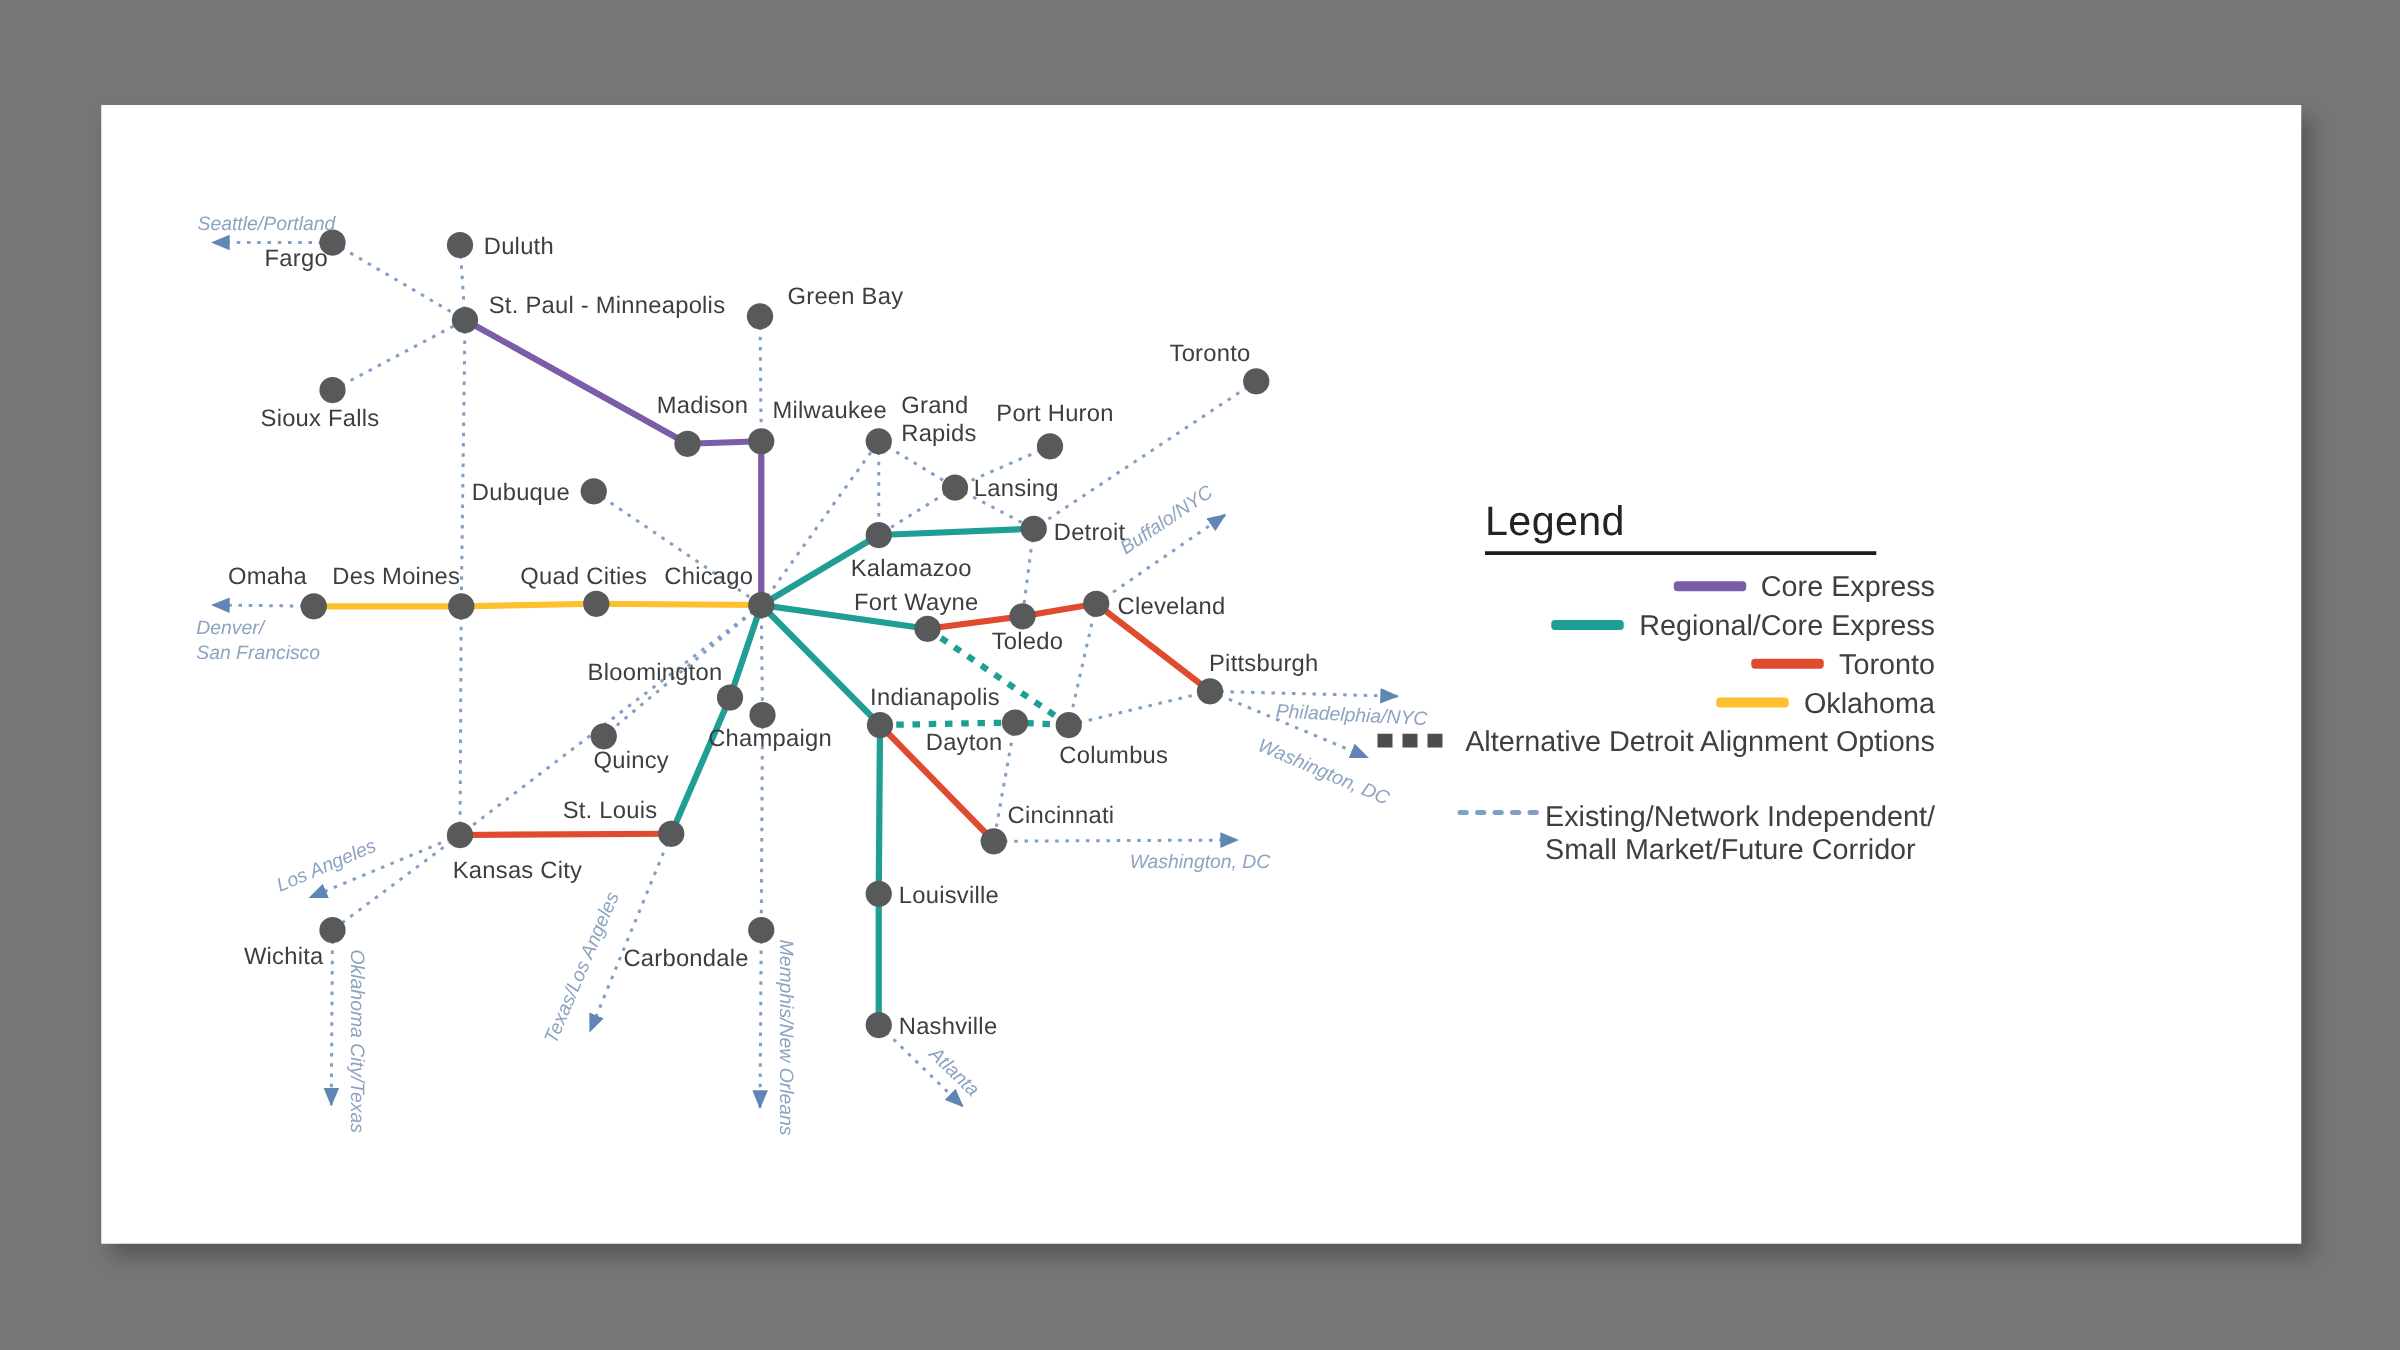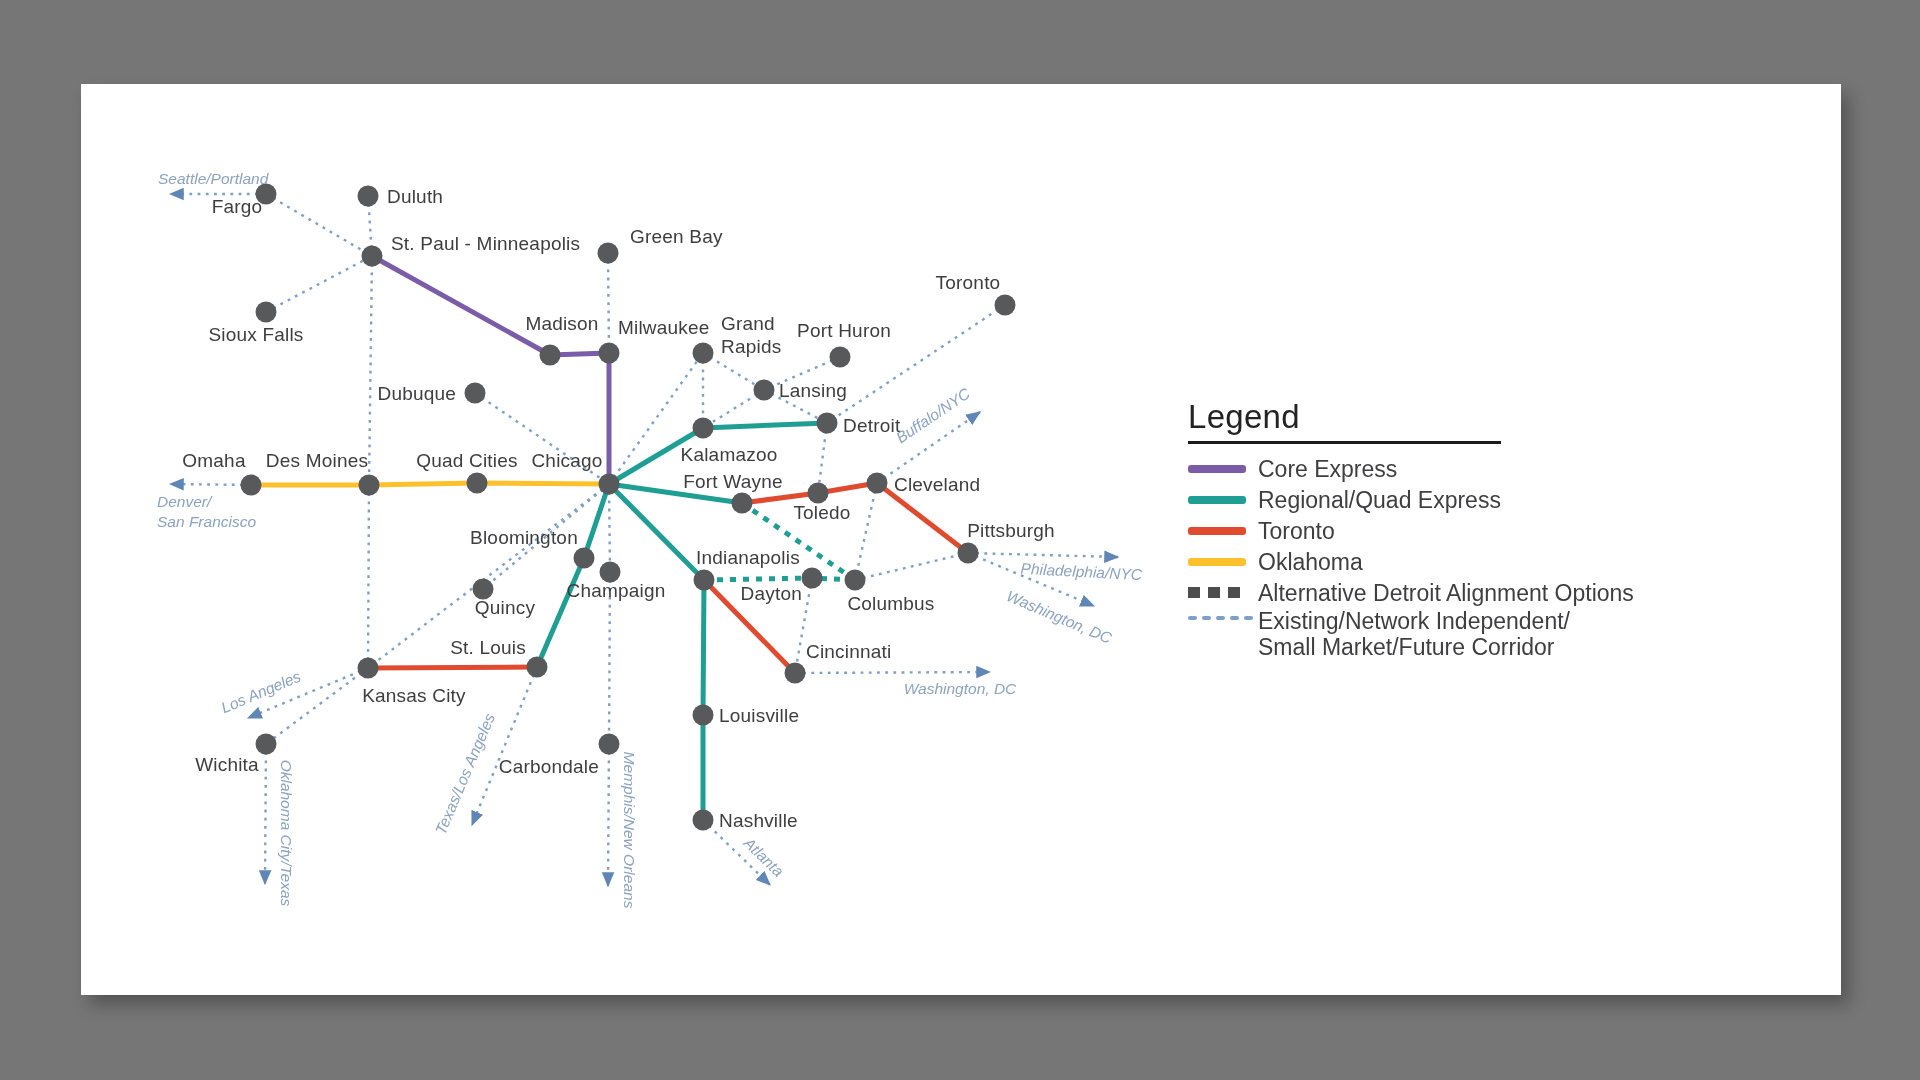--- a/index.html
+++ b/index.html
@@ -20,22 +20,22 @@
   .e-alt{fill:none;stroke-width:5;stroke-dasharray:6 7;stroke-linecap:butt;}
   .e-exist{fill:none;stroke-width:2.4;stroke-dasharray:2.8 5.4;stroke-linecap:butt;}
 
   .city-label{font-size:19px;fill:#3e3e40;letter-spacing:0.2px;}
   .ext-label{font-size:15.5px;font-style:italic;fill:#8ca3c2;}
 
   
   .legend{position:absolute;left:1188px;top:398px;width:360px;}
   .legend-title{font-size:33px;color:#232323;letter-spacing:0.3px;}
   .legend-rule{width:313px;height:0;border-top:3px solid #1c1c1c;margin-top:5px;margin-bottom:9px;}
-  .legend-row{display:flex;align-items:center;height:31px;white-space:nowrap;}
-  .legend-row.two-line{height:58px;align-items:flex-start;}
+  .legend-row{display:flex;align-items:center;height:31px;white-space:nowrap;justify-content:flex-end;}
+  .legend-row.two-line{height:58px;align-items:flex-start;margin-top:32px;}
   .legend-row.two-line .sw-wrap{margin-top:8px;}
   .sw-wrap{width:60px;flex:0 0 60px;display:flex;align-items:center;}
   .sw-solid{width:58px;height:8px;border-radius:3px;}
   .sw-dotted{display:flex;gap:8px;}
   .sw-dotted span{width:12px;height:11px;display:block;}
   .sw-dashed{display:flex;gap:5px;}
   .sw-dashed span{width:9px;height:4px;border-radius:2px;display:block;}
   .legend-label{font-size:23px;color:#3f3f41;margin-left:10px;line-height:26px;}
 </style>
 </head>
@@ -199,21 +199,21 @@
       <div class="legend-row">
         <div class="sw-wrap">
           <div class="sw-solid" style="background: rgb(122, 92, 168);"></div>
         </div>
         <div class="legend-label">Core Express</div>
       </div>
       <div class="legend-row">
         <div class="sw-wrap">
           <div class="sw-solid" style="background: rgb(31, 158, 147);"></div>
         </div>
-        <div class="legend-label">Regional/Quad Express</div>
+        <div class="legend-label">Regional/Core Express</div>
       </div>
       <div class="legend-row">
         <div class="sw-wrap">
           <div class="sw-solid" style="background: rgb(224, 75, 47);"></div>
         </div>
         <div class="legend-label">Toronto</div>
       </div>
       <div class="legend-row">
         <div class="sw-wrap">
           <div class="sw-solid" style="background: rgb(252, 193, 45);"></div>

